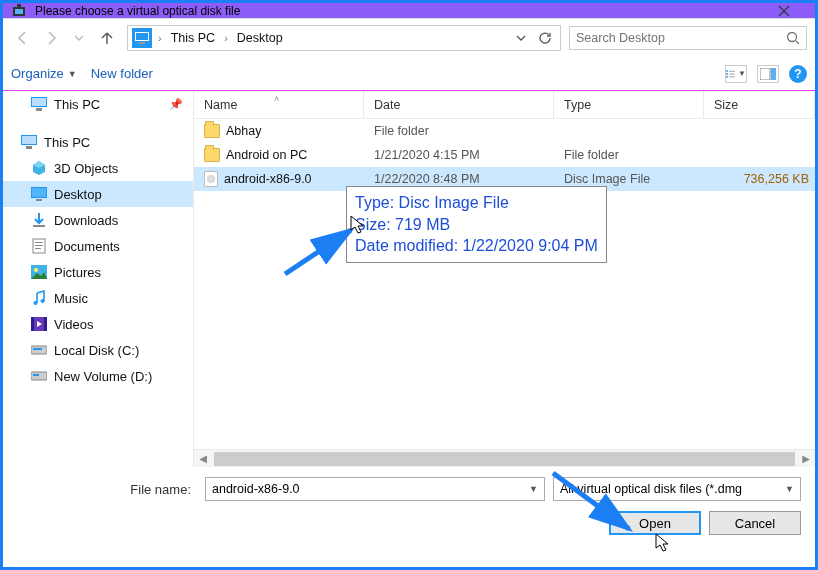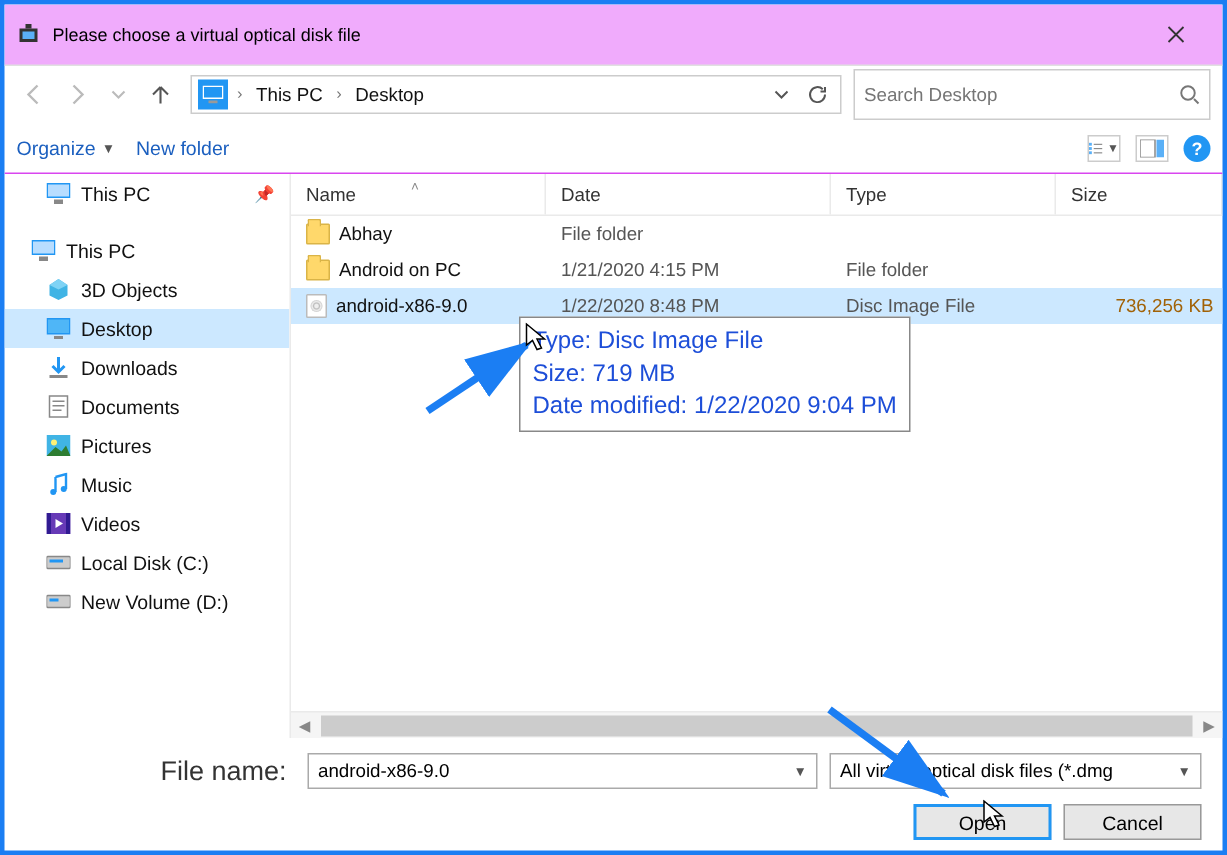--- a/index.html
+++ b/index.html
@@ -1,30 +1,30 @@
 <!DOCTYPE html>
 <html><head>
 <meta charset="utf-8">
 <style>
   * { margin: 0; padding: 0; box-sizing: border-box; font-family: "Segoe UI", Tahoma, sans-serif; }
   body { background: #fff; width: 818px; height: 570px; overflow: hidden; border: 3px solid #1b7ef3; }
-  .titlebar { display: flex; align-items: center; height: 41px; padding: 0 8px; background: #f0abfc; border-bottom: 1px solid #e0e0e0; }
+  .titlebar { display: flex; align-items: center; height: 16px; padding: 0 8px; background: #8b5cf6; border-bottom: 1px solid #e0e0e0; }
   .titlebar .app-icon { width: 16px; height: 16px; margin-right: 8px; display:flex; align-items:center; justify-content:center; }
   .titlebar .title { font-size: 12px; color: #000; flex: 1; }
   .titlebar .close { width: 46px; height: 30px; display: flex; align-items: center; justify-content: center; color: #333; font-size: 14px; cursor: pointer; }
   .navrow { display: flex; align-items: center; height: 38px; padding: 0 8px; gap: 4px; }
   .nav-btn { width: 24px; height: 24px; display: flex; align-items: center; justify-content: center; color: #bbb; }
   .nav-btn.enabled { color: #555; }
   .addressbar { flex: 1; display: flex; align-items: center; border: 1px solid #ccc; height: 26px; padding: 0 4px; gap: 4px; background:#fff; margin: 0 4px;}
   .crumb-icon { width: 20px; height: 20px; background: #2196f3; display: inline-flex; align-items:center; justify-content:center; }
   .crumb-sep { color: #777; font-size: 11px; padding: 0 2px; }
   .crumb { font-size: 12.5px; color: #111; padding: 2px 3px; }
   .addr-tail { margin-left: auto; display:flex; gap:2px; }
   .addr-tail .ico { width:22px; height:22px; display:flex; align-items:center; justify-content:center; color:#555; }
-  .searchbar { width: 238px; border:1px solid #ccc; height:34px; display:flex; align-items:center; padding:0 6px; color:#777; font-size:12.5px; gap:6px; }
+  .searchbar { width: 238px; border:1px solid #ccc; height:24px; display:flex; align-items:center; padding:0 6px; color:#777; font-size:12.5px; gap:6px; }
   .searchbar input { border:none; outline:none; flex:1; font-size:12.5px; }
   .toolbar { display:flex; align-items:center; height:34px; border-bottom:1px solid #d946ef; padding:0 8px; gap:14px; }
   .toolbar .link { color:#1b5fbf; font-size:13px; display:flex; align-items:center; gap:4px; }
   .toolbar .link .arr { font-size:9px; color:#555; }
   .toolbar .right { margin-left:auto; display:flex; gap:10px; align-items:center; }
   .toolbar .right .ico { width:22px; height:18px; border:1px solid #ccc; display:flex; align-items:center; justify-content:center; }
   .toolbar .help { width:18px; height:18px; border-radius:50%; background:#2196f3; color:#fff; display:flex; align-items:center; justify-content:center; font-size:12px; font-weight:bold; }
   .body { display:flex; height: calc(100% - 30px - 38px - 34px - 86px); }
   .tree { width: 190px; overflow:hidden; font-size:13px; color:#111; }
   .tree .item { display:flex; align-items:center; gap:7px; height:26px; padding:0 10px 0 28px; }
@@ -51,21 +51,21 @@
   .folder-icon { width:16px; height:14px; background:#ffd86b; border:1px solid #dab447; border-radius:1px; position:relative; }
   .folder-icon::before { content:""; position:absolute; top:-4px; left:0; width:7px; height:4px; background:#ffd86b; border:1px solid #dab447; border-bottom:none; border-radius:1px 1px 0 0; }
   .disc-icon { width:14px; height:16px; border:1px solid #bbb; background:#fff; border-radius:1px; position:relative; display:flex; align-items:center; justify-content:center;}
   .disc-icon::after { content:""; width:8px; height:8px; border-radius:50%; background:radial-gradient(circle,#eee 20%,#bbb 35%,#eee 50%,#ccc 70%); }
   .tooltip { position:absolute; left:152px; top:95px; background:#fff; border:1px solid #888; padding:5px 8px; font-size:16px; color:#1d4ed8; line-height:1.35; z-index:5; }
   .scrollbar-h { height:18px; border-top:1px solid #eaeaea; display:flex; align-items:center; background:#f5f5f5; }
   .scrollbar-h .arrow { width:18px; height:18px; display:flex; align-items:center; justify-content:center; color:#888; font-size:10px;}
   .scrollbar-h .thumb { flex:1; height:14px; background:#ccc; margin:0 2px; }
   .footer { height:86px; padding:10px 14px 8px 14px; display:flex; flex-direction:column; gap:10px; }
   .fn-row { display:flex; align-items:center; gap:8px; }
-  .fn-row .lbl { width:180px; text-align:right; font-size:18px; color:#333; padding-right:6px; }
+  .fn-row .lbl { width:180px; text-align:right; font-size:13px; color:#333; padding-right:6px; }
   .fn-row select, .fn-row .combo { height:24px; border:1px solid #aaa; font-size:12.5px; padding:0 6px; background:#fff; }
   .fn-row .combo { flex:1; display:flex; align-items:center; justify-content:space-between; min-width:0; }
   .fn-row .combo.fname { width:340px; flex:none; }
   .fn-row .combo .arr { font-size:9px; color:#555; }
   .fn-row .combo.filter { flex:1; min-width:0; }
   .btn-row { display:flex; gap:8px; justify-content:flex-end; }
   .btn { width:92px; height:24px; border:1px solid #999; background:#e7e7e7; font-size:13px; display:flex; align-items:center; justify-content:center; cursor:pointer; }
   .btn.primary { border:2px solid #2196f3; background:#e7e7e7; position:relative; }
   .arrow-annot { position:absolute; pointer-events:none; z-index:8; }
   .cursor { position:absolute; pointer-events:none; z-index:9; }

